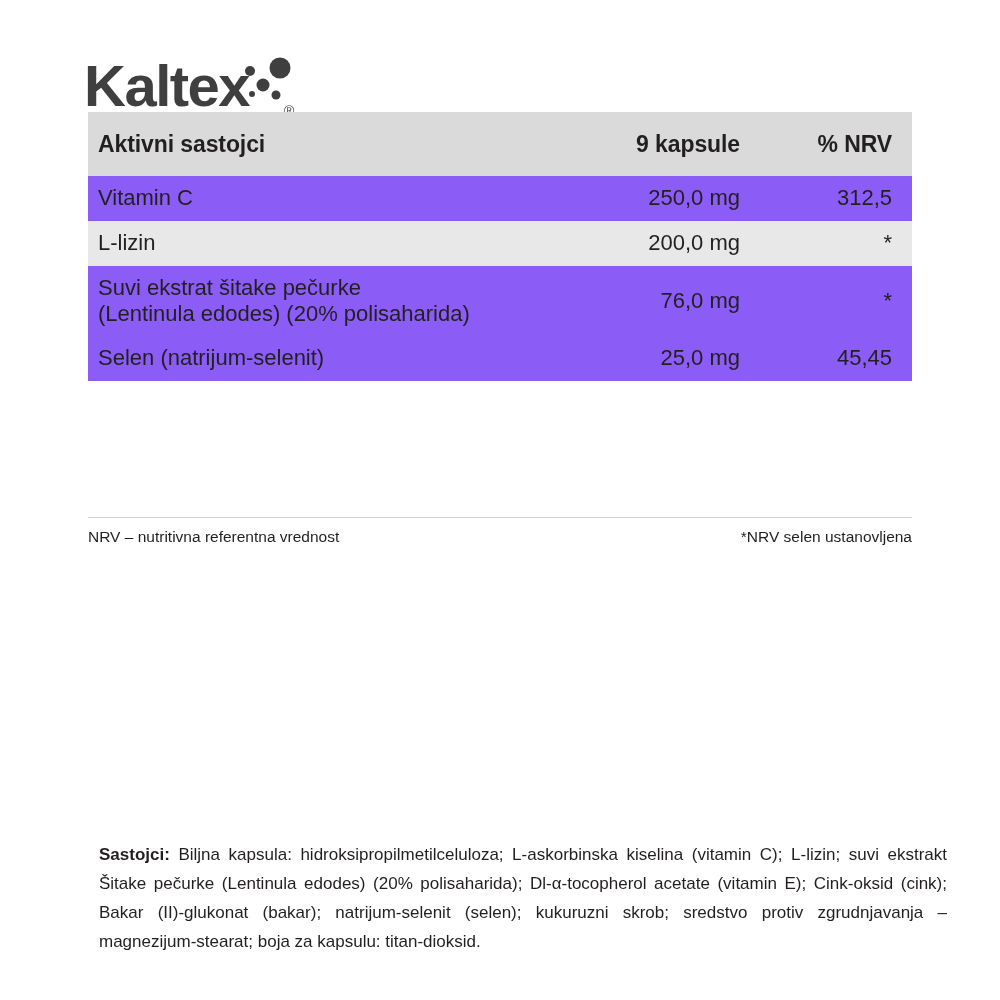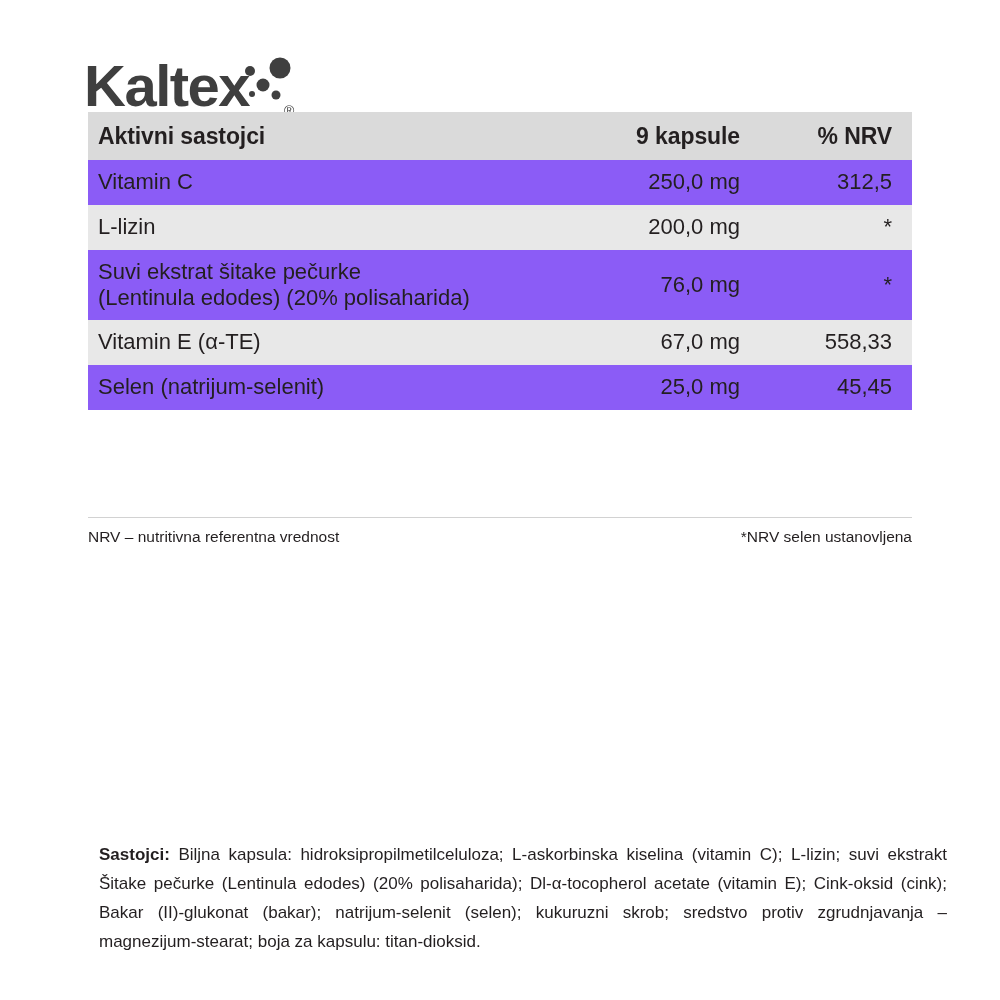--- a/index.html
+++ b/index.html
@@ -42,21 +42,21 @@
     vertical-align: middle;
   }
   .col-name    { width: 470px; }
   .col-amount  { width: 200px; }
   .col-nrv     { width: 154px; }
 
   .head-row { background: #dadada; }
   .head-row th {
     font-weight: bold;
     font-size: 23px;
-    height: 48px;
+    height: 64px;
     letter-spacing: -0.1px;
   }
   .head-name {
     text-align: left;
     padding-left: 10px !important;
   }
   .head-amount {
     text-align: right;
     padding-right: 18px !important;
   }
@@ -162,25 +162,20 @@
       <td class="cell-name">L-lizin</td>
       <td class="cell-amount">200,0 mg</td>
       <td class="cell-nrv asterisk">*</td>
     </tr>
     <tr class="data-row plain tall">
       <td class="cell-name">Suvi ekstrat šitake pečurke
 (Lentinula edodes) (20% polisaharida)</td>
       <td class="cell-amount">76,0 mg</td>
       <td class="cell-nrv asterisk">*</td>
     </tr>
-    <tr class="data-row shaded">
-      <td class="cell-name">Vitamin E (α-TE)</td>
-      <td class="cell-amount">67,0 mg</td>
-      <td class="cell-nrv">558,33</td>
-    </tr>
     <tr class="data-row plain">
       <td class="cell-name">Selen (natrijum-selenit)</td>
       <td class="cell-amount">25,0 mg</td>
       <td class="cell-nrv">45,45</td>
     </tr>
   </tbody>
 </table>
 
 <div class="table-bottom-rule"></div>
 

